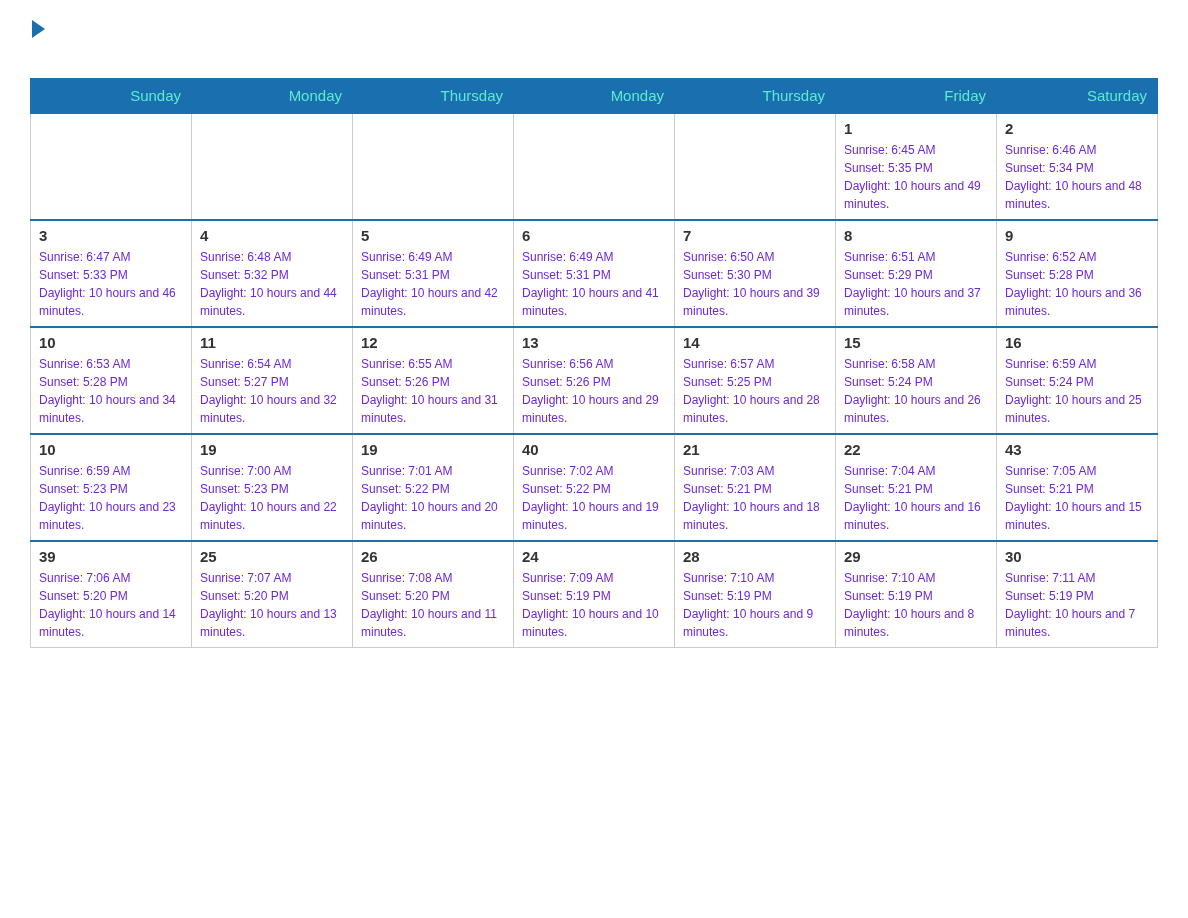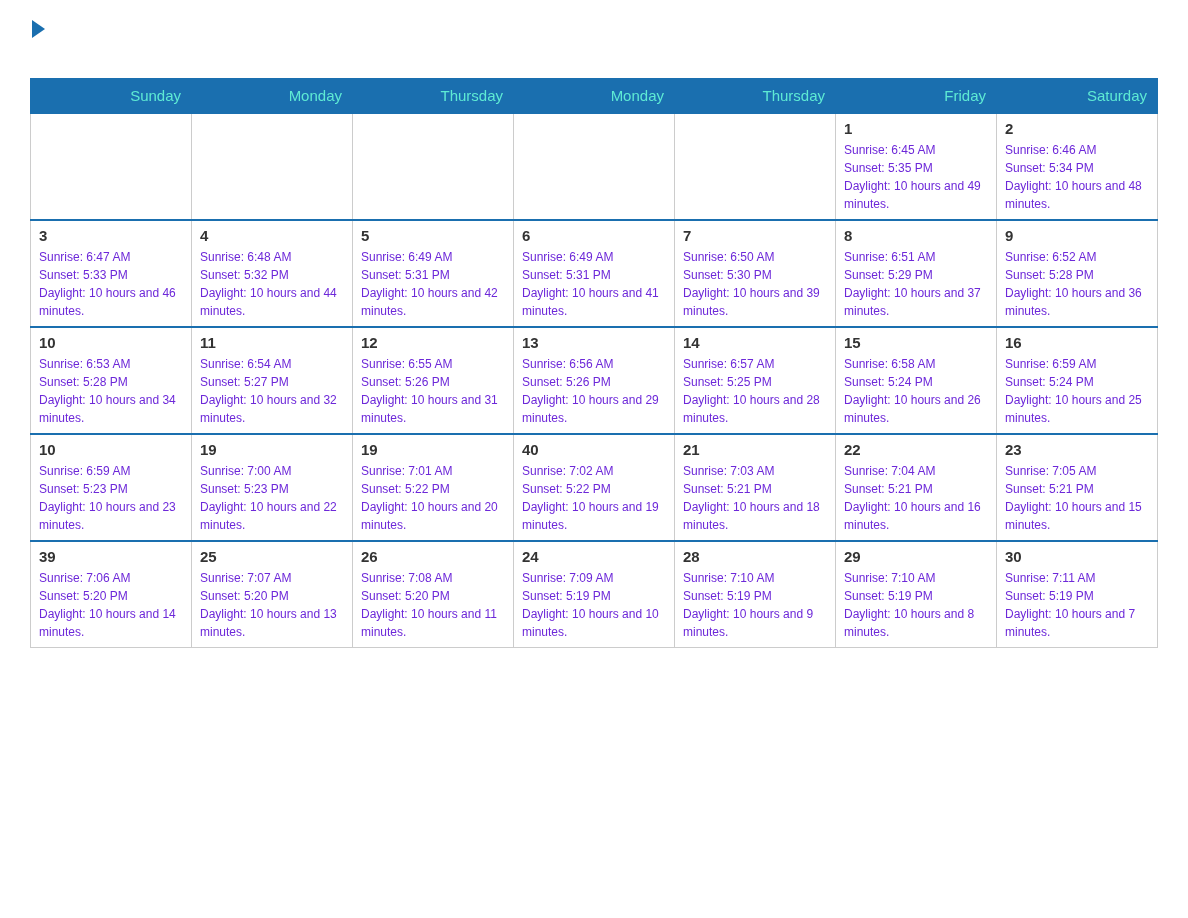--- a/index.html
+++ b/index.html
@@ -217,21 +217,21 @@
         </td>
         <td>
           <span class="day-number">21</span>
           <div class="day-info">Sunrise: 7:03 AM<br>Sunset: 5:21 PM<br>Daylight: 10 hours and 18 minutes.</div>
         </td>
         <td>
           <span class="day-number">22</span>
           <div class="day-info">Sunrise: 7:04 AM<br>Sunset: 5:21 PM<br>Daylight: 10 hours and 16 minutes.</div>
         </td>
         <td>
-          <span class="day-number">23</span>
+          <span class="day-number">43</span>
           <div class="day-info">Sunrise: 7:05 AM<br>Sunset: 5:21 PM<br>Daylight: 10 hours and 15 minutes.</div>
         </td>
       </tr>
       <tr>
         <td>
           <span class="day-number">39</span>
           <div class="day-info">Sunrise: 7:06 AM<br>Sunset: 5:20 PM<br>Daylight: 10 hours and 14 minutes.</div>
         </td>
         <td>
           <span class="day-number">25</span>

